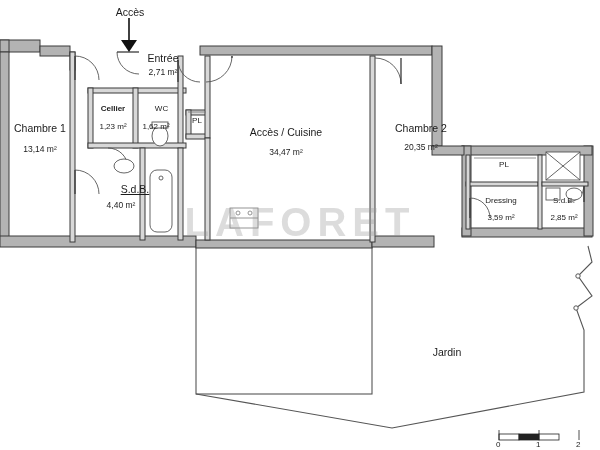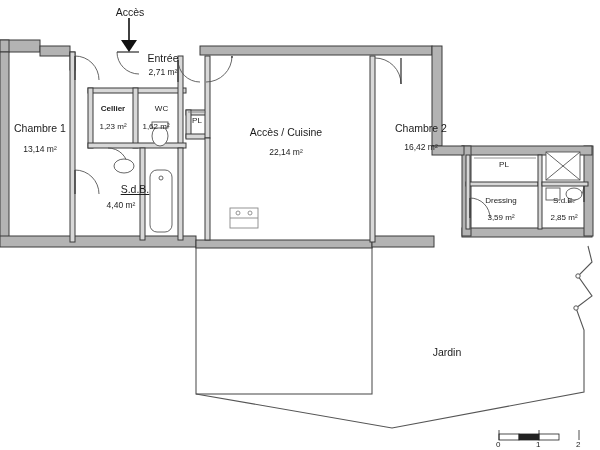--- a/index.html
+++ b/index.html
@@ -153,42 +153,43 @@
     <g>
       <rect x="499" y="434" width="20" height="6" fill="#ffffff" stroke="#222" stroke-width="0.8"></rect>
       <rect x="519" y="434" width="20" height="6" fill="#222" stroke="#222" stroke-width="0.8"></rect>
       <rect x="539" y="434" width="20" height="6" fill="#ffffff" stroke="#222" stroke-width="0.8"></rect>
       <line x1="499" y1="430" x2="499" y2="440" stroke="#222" stroke-width="0.8"></line>
       <line x1="539" y1="430" x2="539" y2="440" stroke="#222" stroke-width="0.8"></line>
       <line x1="579" y1="430" x2="579" y2="440" stroke="#222" stroke-width="0.8"></line>
     </g>
   </svg>
 
+  <div class="wm">LAFORET</div>
 
   <div class="lbl rname" style="left:99px;top:6px;width:62px;">Accès</div>
 
   <div class="lbl rname" style="left:133px;top:52px;width:60px;">Entrée</div>
   <div class="lbl rarea" style="left:133px;top:68px;width:60px;">2,71 m²</div>
 
   <div class="lbl rname" style="left:0px;top:122px;width:80px;">Chambre 1</div>
   <div class="lbl rarea" style="left:0px;top:145px;width:80px;">13,14 m²</div>
 
   <div class="lbl rname small" style="left:86px;top:104px;width:54px;font-weight:bold;">Cellier</div>
   <div class="lbl rarea" style="left:86px;top:122px;width:54px;font-size:8px;">1,23 m²</div>
 
   <div class="lbl rname small" style="left:134px;top:104px;width:55px;">WC</div>
   <div class="lbl rarea" style="left:132px;top:122px;width:48px;font-size:8px;">1,62 m²</div>
 
   <div class="lbl rname small" style="left:182px;top:116px;width:30px;">PL</div>
 
   <div class="lbl rname" style="left:226px;top:126px;width:120px;">Accès / Cuisine</div>
-  <div class="lbl rarea" style="left:226px;top:148px;width:120px;">22,14 m²</div>
+  <div class="lbl rarea" style="left:226px;top:148px;width:120px;">34,47 m²</div>
 
   <div class="lbl rname" style="left:381px;top:122px;width:80px;text-align:center;">Chambre 2</div>
-  <div class="lbl rarea" style="left:381px;top:143px;width:80px;">16,42 m²</div>
+  <div class="lbl rarea" style="left:381px;top:143px;width:80px;">20,35 m²</div>
 
   <div class="lbl rname" style="left:100px;top:183px;width:70px;text-decoration:underline;">S.d.B.</div>
   <div class="lbl rarea" style="left:86px;top:201px;width:70px;">4,40 m²</div>
 
   <div class="lbl rname small" style="left:487px;top:160px;width:34px;">PL</div>
 
   <div class="lbl rname small" style="left:468px;top:196px;width:66px;">Dressing</div>
   <div class="lbl rarea" style="left:468px;top:213px;width:66px;font-size:8px;">3,59 m²</div>
 
   <div class="lbl rname small" style="left:537px;top:196px;width:54px;">S.d.E.</div>

